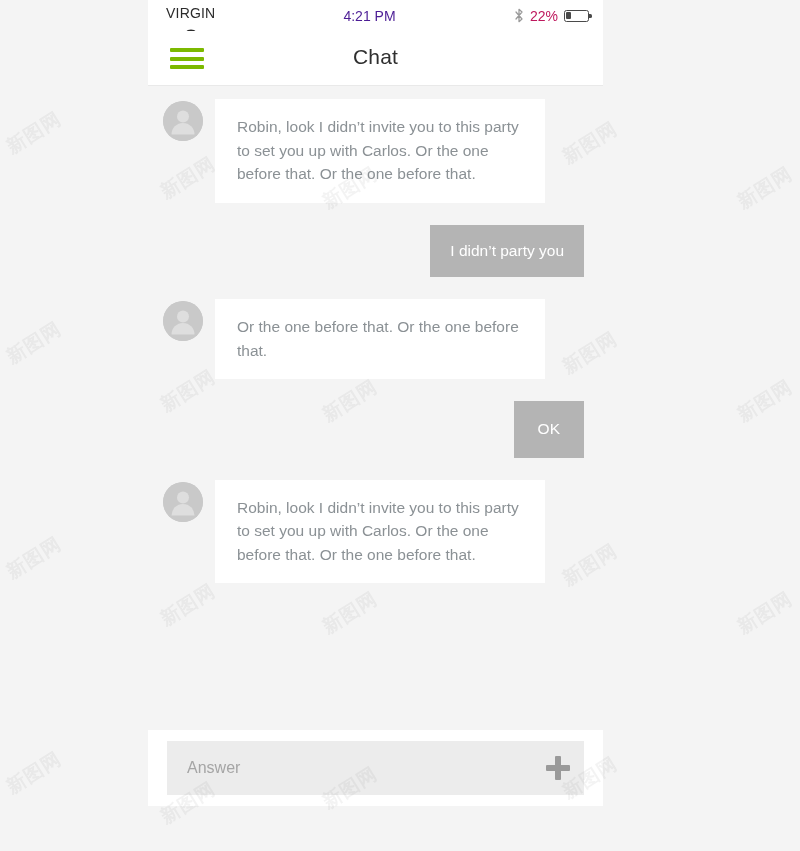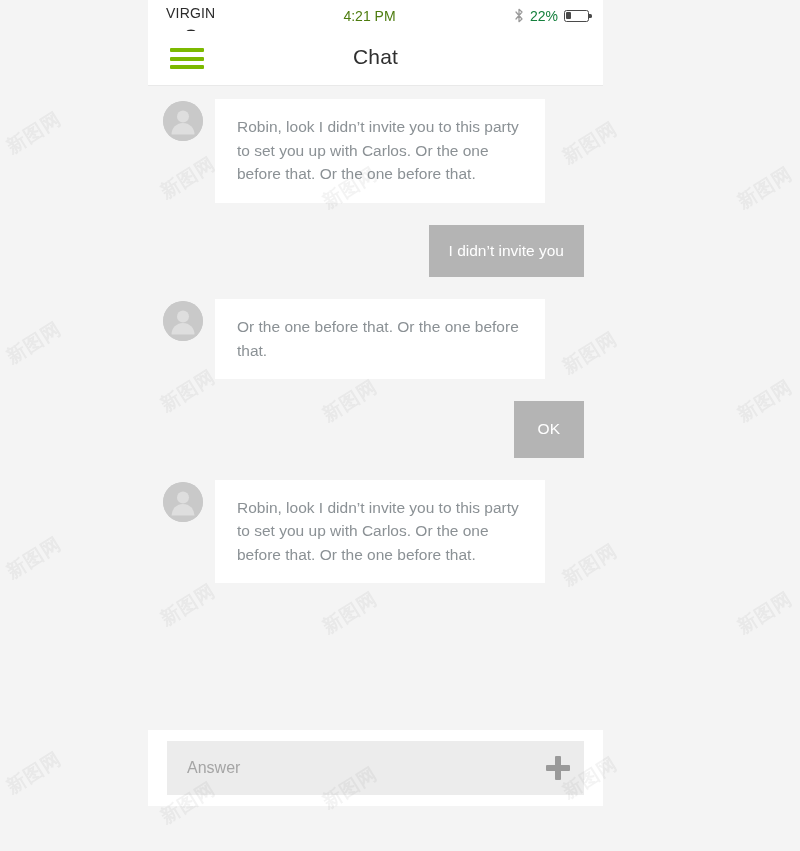--- a/index.html
+++ b/index.html
@@ -80,32 +80,32 @@
   .carrier { font-size: 14px; letter-spacing: .2px; color:#2b2b2b; }
 
   .wifi-icon { width: 16px; height: 12px; display:block; }
 
   .sb-time {
     position: absolute;
     left: 0; right: 12px;
     text-align: center;
     font-size: 14px;
     font-weight: 400;
-    color: #4d7c0f;
+    color: #4c1d95;
   }
 
   .sb-right {
     position: absolute;
     right: 14px;
     display: flex;
     align-items: center;
     gap: 6px;
   }
   .bt-icon { width: 10px; height: 15px; display:block; }
-  .batt-pct { font-size: 14px; color: #15803d; }
+  .batt-pct { font-size: 14px; color: #be185d; }
   .battery {
     position: relative;
     width: 25px; height: 12px;
     border: 1.3px solid #4a4a4a;
     border-radius: 2.5px;
   }
   .battery::after {
     content: "";
     position: absolute;
     right: -3.6px; top: 3.2px;
@@ -345,21 +345,21 @@
           <svg viewBox="0 0 40 40">
             <circle cx="20" cy="20" r="20" fill="#c9c9c9"></circle>
             <circle cx="20" cy="15.5" r="6" fill="#dedede"></circle>
             <path d="M8.5 33.5 a11.5 11.5 0 0 1 23 0 Z" fill="#dedede"></path>
           </svg>
         </div>
         <div class="bubble in">Robin, look I didn’t invite you to this party to set you up with Carlos. Or the one before that. Or the one before that.</div>
       </div>
 
       <div class="row out">
-        <div class="bubble out">I didn’t invite you</div>
+        <div class="bubble out">I didn’t party you</div>
       </div>
 
       <div class="row in">
         <div class="avatar">
           <svg viewBox="0 0 40 40">
             <circle cx="20" cy="20" r="20" fill="#c9c9c9"></circle>
             <circle cx="20" cy="15.5" r="6" fill="#dedede"></circle>
             <path d="M8.5 33.5 a11.5 11.5 0 0 1 23 0 Z" fill="#dedede"></path>
           </svg>
         </div>

